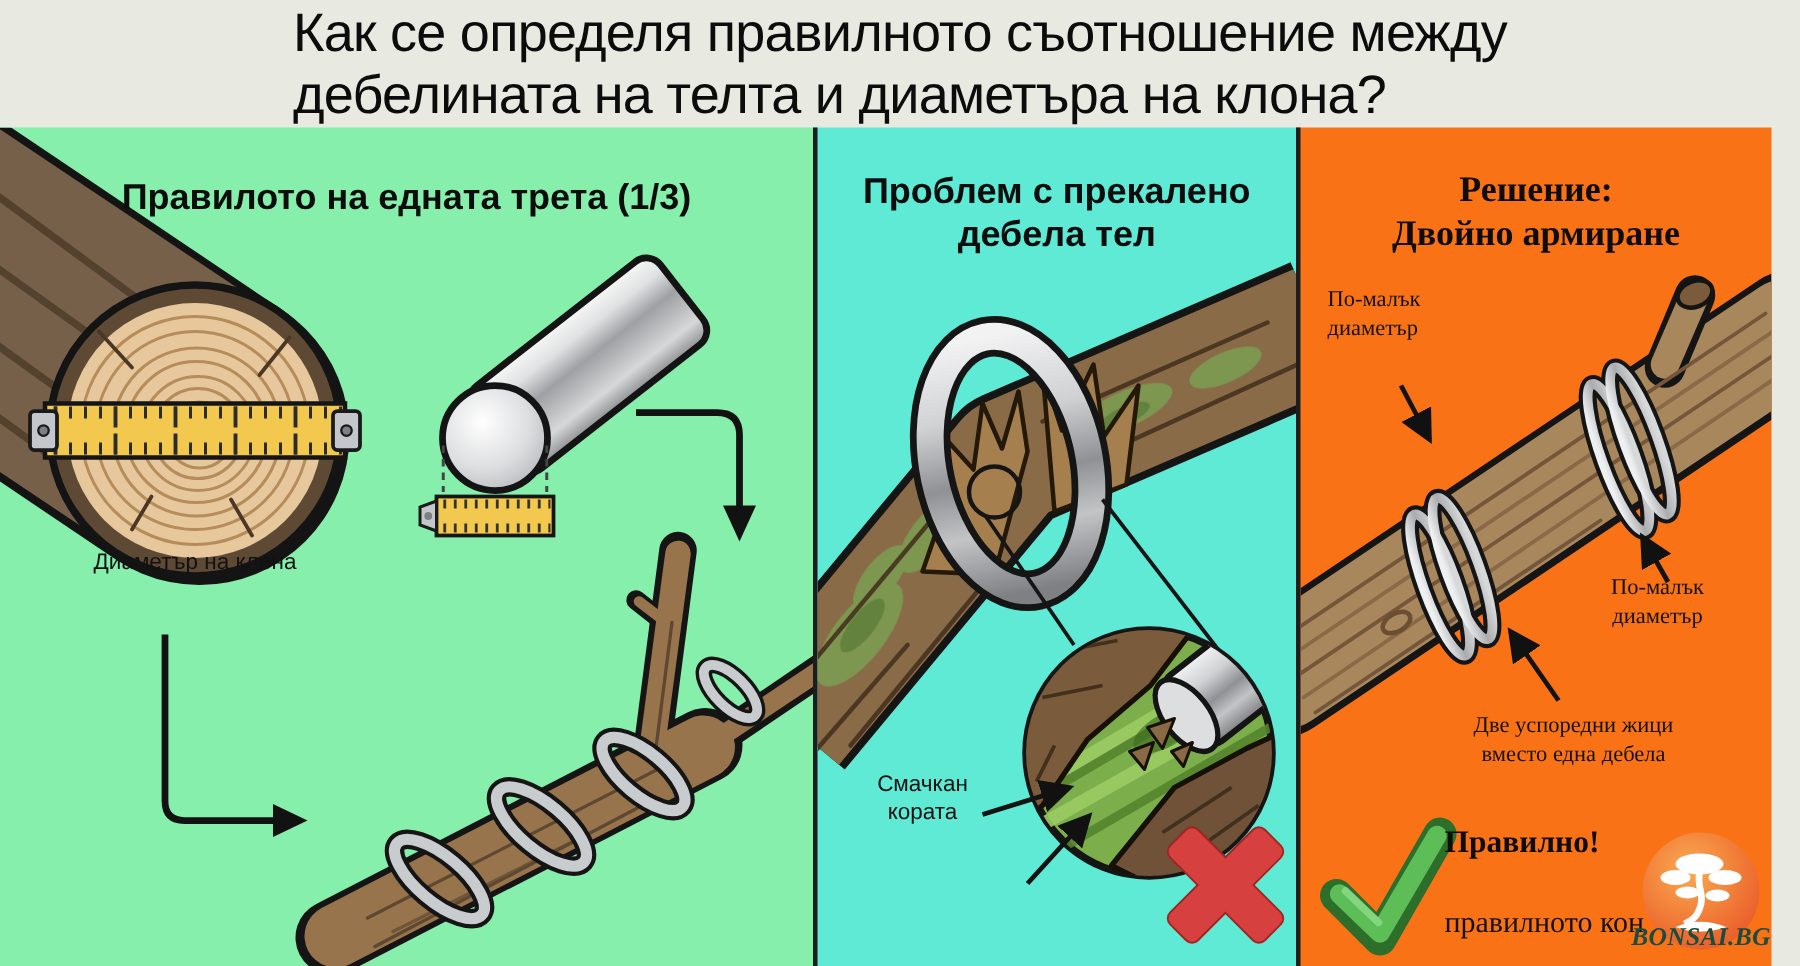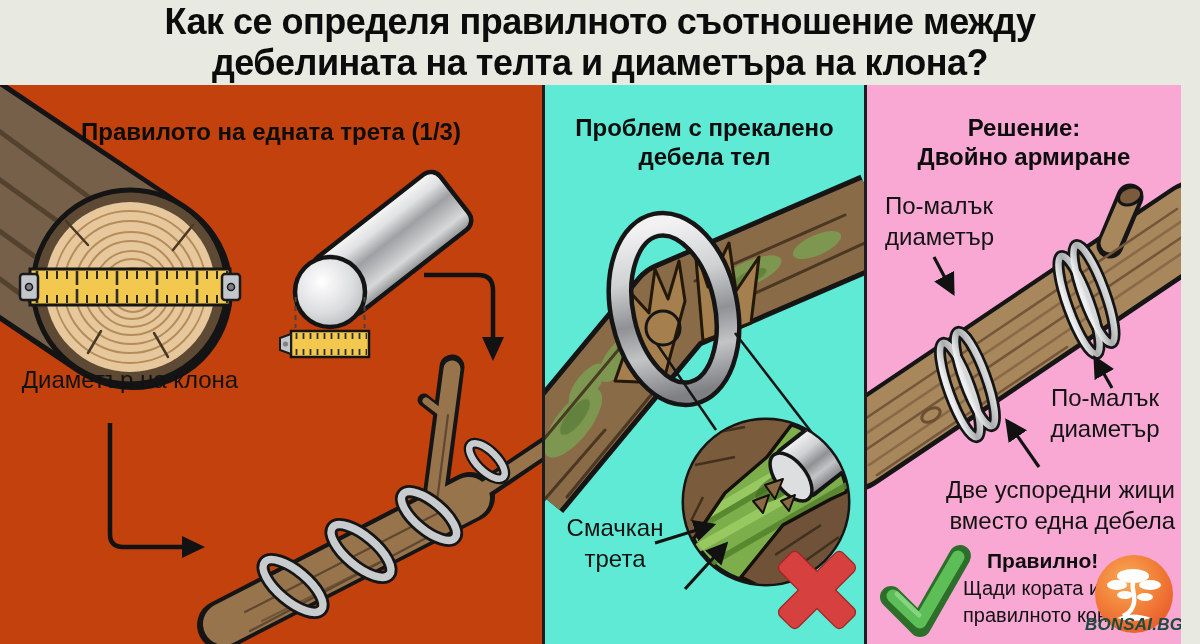--- a/index.html
+++ b/index.html
@@ -1,34 +1,34 @@
 <!DOCTYPE html>
 <html><head>
 <meta charset="utf-8">
 <style>
   html,body{margin:0;padding:0;background:#e8eae2;}
   .stage{position:relative;width:1200px;height:644px;overflow:hidden;
          font-family:"Liberation Sans",sans-serif;background:#e8eae2;}
   .title{position:absolute;top:0;left:0;width:1200px;height:85px;
-         display:flex;align-items:center;justify-content:center;text-align:center;
-         font-weight:bold;font-size:36px;line-height:1.13;letter-spacing:-0.5px;
+         display:flex;align-items:center;justify-content:center;
+         font-weight:normal;font-size:36px;line-height:1.13;letter-spacing:-0.5px;
          color:#0c0c0c;white-space:pre-line;}
   .panels{position:absolute;top:85px;left:0;width:1200px;height:559px;display:flex;}
   .panel{position:relative;height:559px;overflow:hidden;}
-  .p-left{width:542px;background:#c2410c;}
+  .p-left{width:542px;background:#86efac;}
   .p-mid{width:322px;background:#5eead4;border-left:3px solid #1d1d1d;box-sizing:content-box;}
   .p-mid{width:319px;}
-  .p-right{width:314px;background:#f9a8d4;border-left:3px solid #1d1d1d;}
+  .p-right{width:314px;background:#f97316;border-left:3px solid #1d1d1d;font-family:Liberation Serif, serif;}
   .illus{position:absolute;top:0;left:0;}
   .hdr{position:absolute;left:0;right:0;text-align:center;font-weight:bold;
        font-size:24px;line-height:1.22;color:#0d0d0d;white-space:pre-line;z-index:2;}
-  .lbl{position:absolute;font-size:24px;line-height:1.28;color:#121212;
+  .lbl{position:absolute;font-size:15px;line-height:1.28;color:#121212;
        white-space:pre-line;text-align:center;z-index:2;}
   .lbl.left{text-align:left;}
-  .correct-h{position:absolute;font-size:21px;font-weight:bold;color:#0d0d0d;z-index:2;margin-left:24px;}
+  .correct-h{position:absolute;font-size:21px;font-weight:bold;color:#0d0d0d;z-index:2;}
   .correct-t{position:absolute;font-size:20px;color:#121212;z-index:2;white-space:nowrap;}
   .logo{position:absolute;left:220px;top:467px;width:100px;height:92px;z-index:5;}
   .logo-text{position:absolute;left:-10px;top:63px;width:114px;text-align:center;
              font-weight:bold;font-style:italic;font-size:17px;color:#1c4b3f;letter-spacing:.2px;}
 </style>
 </head>
 <body>
 
 <div class="stage">
 
@@ -260,21 +260,21 @@
           <rect x="-44" y="-12.5" width="88" height="25" rx="5" transform="rotate(45)" fill="#d6413f" stroke="#a02522" stroke-width="2.5"></rect>
           <rect x="-44" y="-12.5" width="88" height="25" rx="5" transform="rotate(-45)" fill="#d6413f" stroke="#a02522" stroke-width="2.5"></rect>
           <rect x="-44" y="-12.5" width="88" height="25" rx="5" transform="rotate(45)" fill="#d6413f"></rect>
           <rect x="-44" y="-12.5" width="88" height="25" rx="5" transform="rotate(-45)" fill="#d6413f"></rect>
         </g>
       </svg>
 
       <h2 class="hdr" style="top:8px;">Проблем с прекалено
 дебела тел</h2>
       <div class="lbl" style="left:8px;top:428px;width:124px;">Смачкан
-трета</div>
+кората</div>
     </section>
 
     <section class="panel p-right">
       <svg class="illus" width="314" height="559" viewBox="0 0 314 559">
         <defs>
           <linearGradient id="rt-metal" x1="0" y1="0" x2="1" y2="0">
             <stop offset="0" stop-color="#eeeff0"></stop>
               <stop offset="0.5" stop-color="#a9abae"></stop>
             <stop offset="1" stop-color="#d7d8d9"></stop>
           </linearGradient>
@@ -322,24 +322,23 @@
           <path d="M30,509 L52,530" stroke="#8fdb8a" stroke-width="5" opacity="0.8"></path>
         </g>
       </svg>
 
       <h2 class="hdr" style="top:8px;">Решение:
 Двойно армиране</h2>
       <div class="lbl left" style="left:18px;top:106px;width:140px;">По-малък
 диаметър</div>
       <div class="lbl" style="left:168px;top:298px;width:140px;">По-малък
 диаметър</div>
-      <div class="lbl" style="left:56px;top:390px;width:252px;text-align:right;">Две успоредни жици
+      <div class="lbl" style="left:56px;top:390px;width:252px;">Две успоредни жици
 вместо една дебела</div>
       <div class="correct-h" style="left:96px;top:464px;">Правилно!</div>
-      <div class="correct-t" style="left:96px;top:492px;">Щади кората и</div>
       <div class="correct-t" style="left:96px;top:519px;">правилното кон</div>
 
       <div class="logo">
         <svg width="94" height="86" viewBox="0 0 94 86">
           <defs>
             <radialGradient id="lg-grad" cx="0.4" cy="0.32" r="0.85">
               <stop offset="0" stop-color="#f8ab55"></stop>
                 <stop offset="0.45" stop-color="#f2813a"></stop>
               <stop offset="1" stop-color="#e54f24"></stop>
             </radialGradient>

